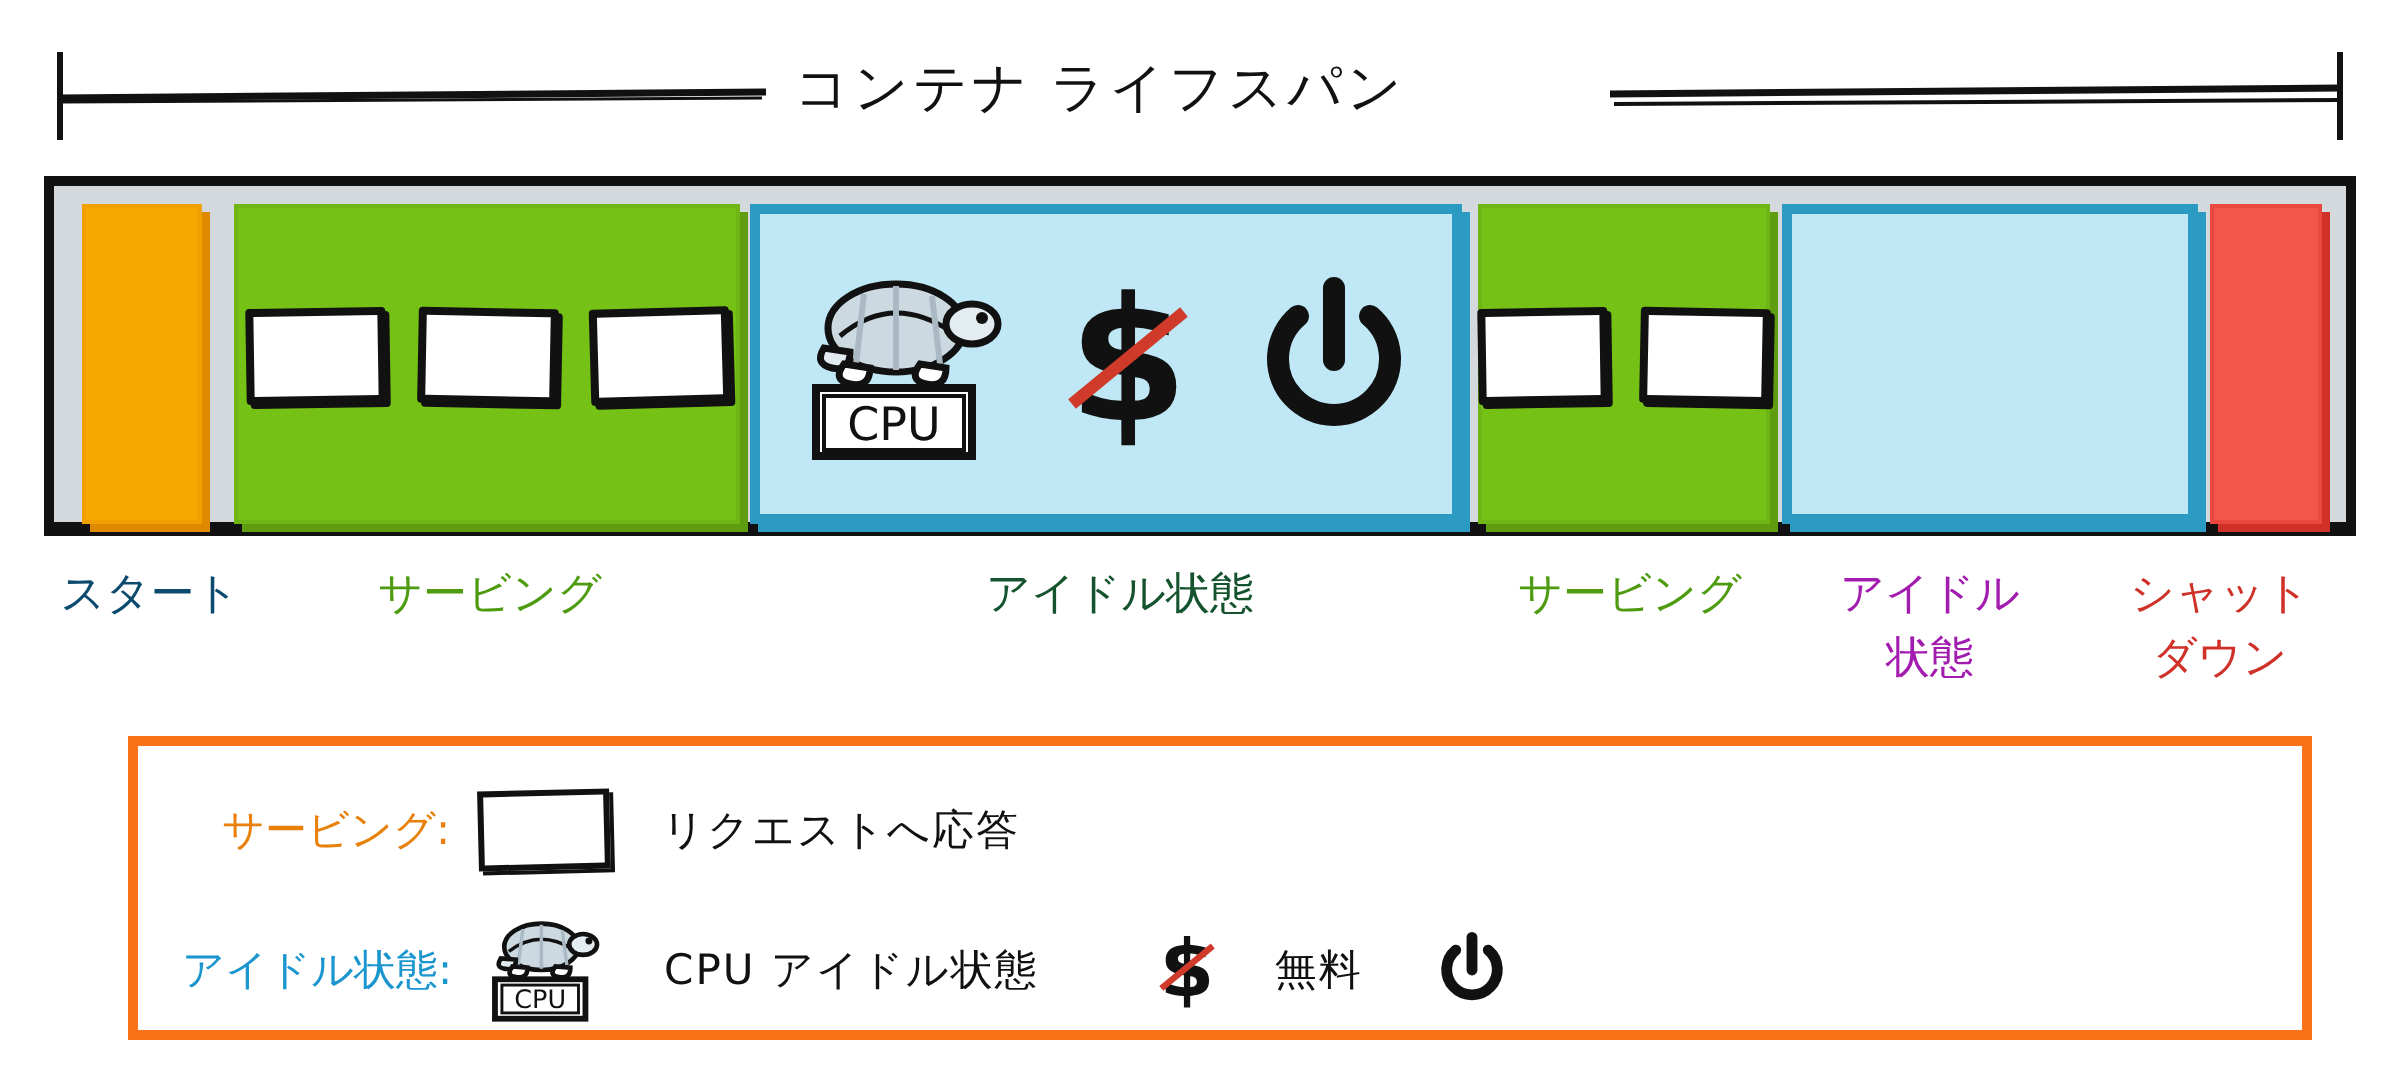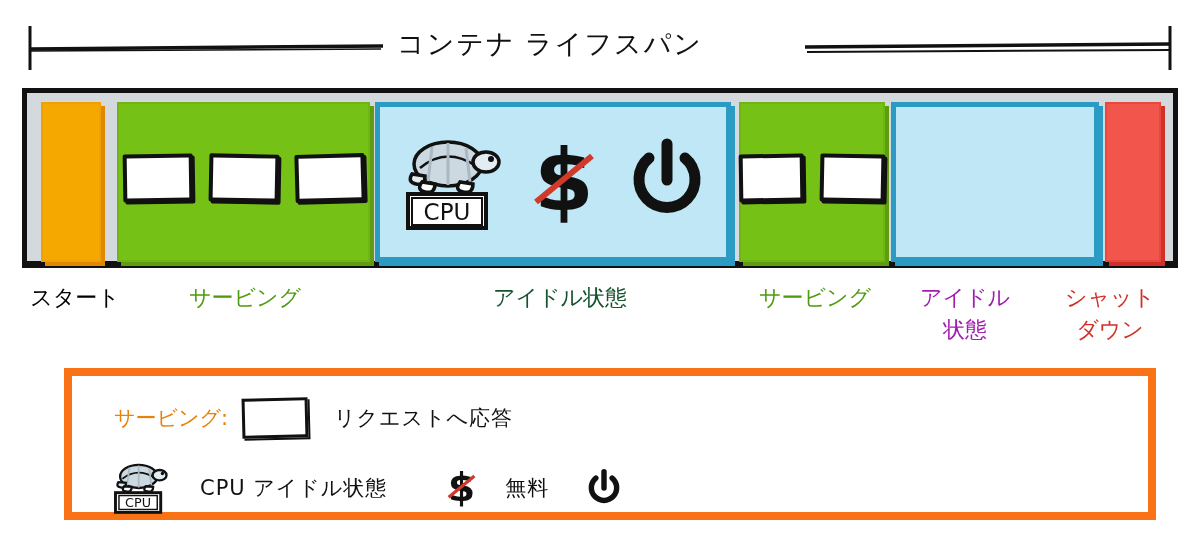--- a/index.html
+++ b/index.html
@@ -116,21 +116,21 @@
     line-height: 1.45;
     white-space: pre-line;
   }
 
   
   #legend {
     position: absolute;
     left: 64px; top: 368px;
     width: 1092px; height: 152px;
     box-sizing: border-box;
-    border: 8px solid #f97316;
+    border: 5px solid #f97316;
     background: #ffffff;
   }
   .legend-row {
     position: absolute;
     left: 0; right: 0;
     display: flex;
     align-items: center;
     font-family: "DejaVu Sans", sans-serif;
     font-size: 21px;
     color: #111111;
@@ -234,21 +234,21 @@
     </div>
 
     <div class="seg seg-shutdown" style="left:1078px; width:56px;">
       <div class="shadow"></div>
       <div class="face"></div>
     </div>
 
   </div>
 </div>
 
-<div class="phase-label" style="left:10px; top:282px; width:130px; color:#000000;">スタート</div>
+<div class="phase-label" style="left:10px; top:282px; width:130px; color:#0c4a6e;">スタート</div>
 
 <div class="phase-label" style="left:150px; top:282px; width:190px; color:#4e9b10;">サービング</div>
 
 <div class="phase-label" style="left:440px; top:282px; width:240px; color:#14532d;">アイドル状態</div>
 
 <div class="phase-label" style="left:720px; top:282px; width:190px; color:#4e9b10;">サービング</div>
 
 <div class="phase-label" style="left:905px; top:282px; width:120px; color:#a21caf;">アイドル
 状態</div>
 
@@ -257,20 +257,21 @@
 
 <div id="legend">
 
   <div class="legend-row" id="legend-row-serving">
     <span class="legend-key orange">サービング:</span>
     <span class="legend-req-box"></span>
     <span class="legend-text">リクエストへ応答</span>
   </div>
 
   <div class="legend-row" id="legend-row-idle">
+    <span class="legend-key blue">アイドル状態:</span>
 
     <span class="gap-sm"></span>
     <svg width="66" height="58" viewBox="0 0 108 100">
       <ellipse cx="50" cy="30" rx="32" ry="20" fill="#ccd9e0" stroke="#111" stroke-width="4"></ellipse>
       <path d="M22,34 q26,-20 55,-2" fill="none" stroke="#111" stroke-width="3"></path>
       <path d="M50,11 L50,49 M34,15 L30,46 M68,16 L72,46" stroke="#aab9c4" stroke-width="3" fill="none"></path>
       <ellipse cx="86" cy="28" rx="12" ry="9" fill="#e3ecf1" stroke="#111" stroke-width="4"></ellipse>
       <circle cx="91" cy="25" r="3" fill="#111"></circle>
       <path d="M15,40 q-5,8 4,9 q9,2 9,-8 z" fill="#e3ecf1" stroke="#111" stroke-width="4"></path>
       <path d="M25,47 q-6,8 3,9 q10,2 10,-8 z" fill="#fff" stroke="#111" stroke-width="4"></path>

